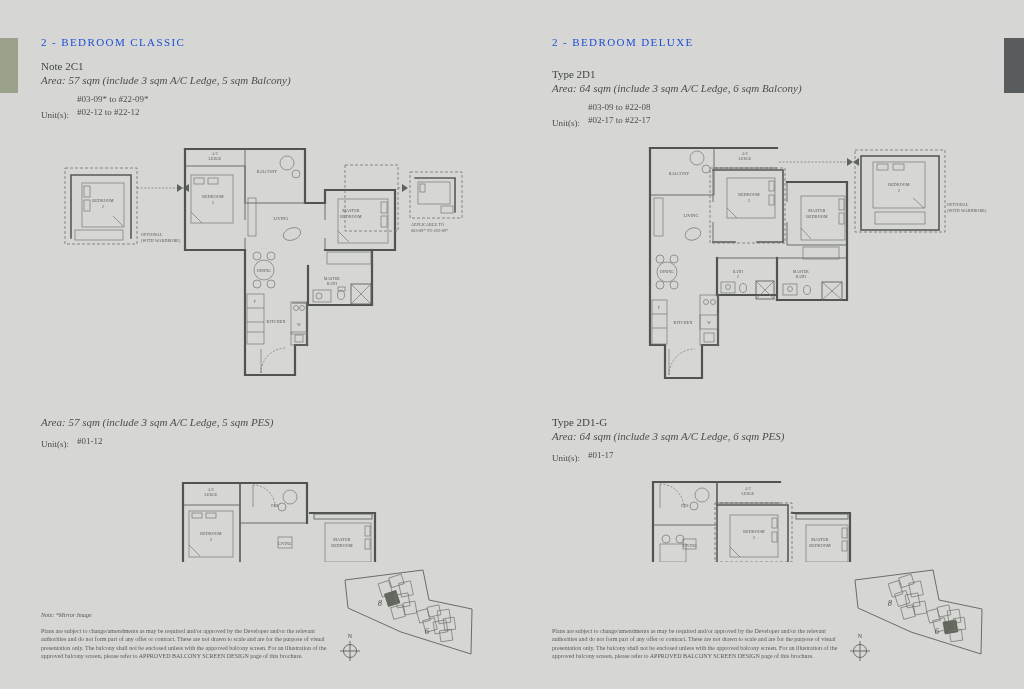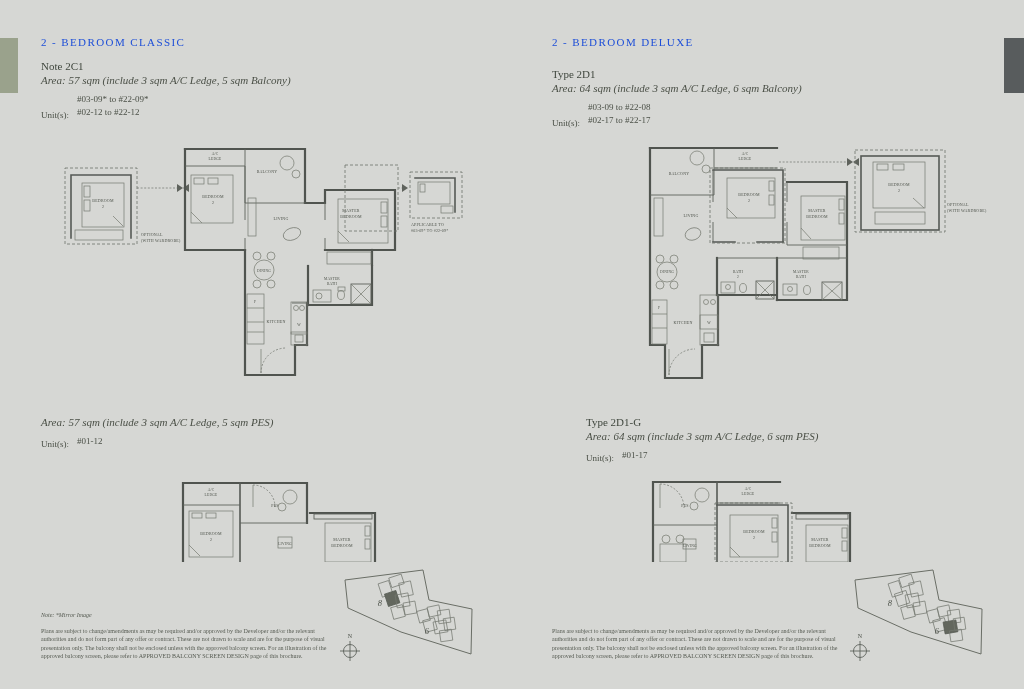--- a/index.html
+++ b/index.html
@@ -21,21 +21,21 @@
     color:#1d4ed8; font-weight:normal;
     white-space:nowrap;
   }
   #title-left  { left:41px; top:36px; }
   #title-right { left:552px; top:36px; }
 
   .info-block { position:absolute; width:330px; }
   #info-left-upper  { left:41px;  top:60px; }
   #info-right-upper { left:552px; top:60px;margin-top:8px; }
   #info-left-lower  { left:41px;  top:416px; }
-  #info-right-lower { left:552px; top:416px;margin-left:34px; }
+  #info-right-lower { left:552px; top:416px; }
 
   .type-name { font-size:11px; color:#3f463d; margin-bottom:2px; }
   .area-line { font-size:11px; color:#4b5047;font-style:italic; }
   .units-row { display:flex; margin-top:8px; font-size:9px; color:#4b5047;align-items:flex-end; }
   .units-label { width:36px; flex:0 0 36px; }
   .unit-lines div { margin-bottom:3px; }
 
   .note-line {
     position:absolute; left:41px; top:612px;
     font-size:6px; font-style:italic; color:#565b52;

